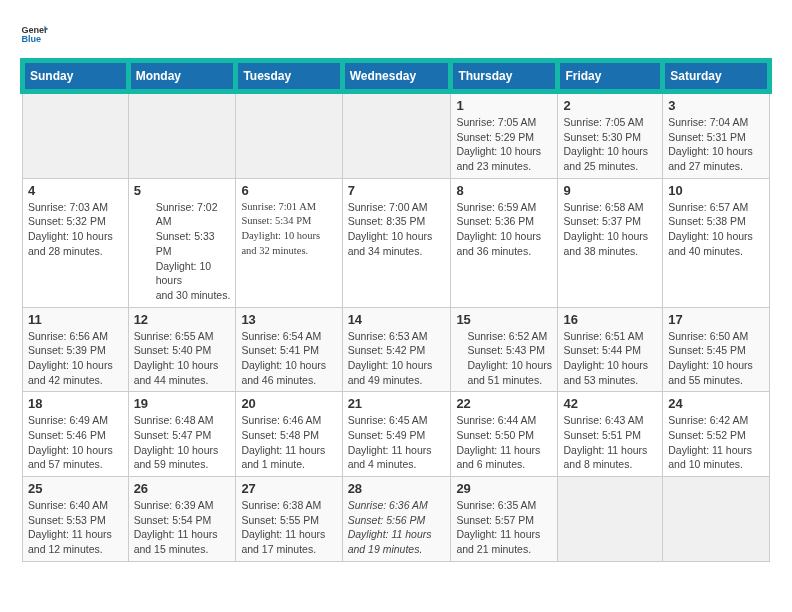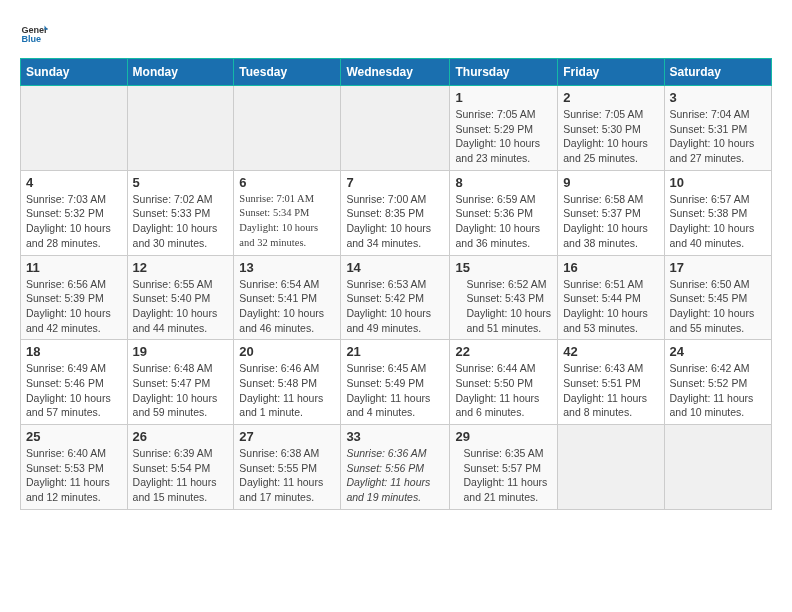--- a/index.html
+++ b/index.html
@@ -42,21 +42,21 @@
       width: 100%;
       border-collapse: collapse;
       font-size: 11px;
     }
     thead tr th {
       background-color: #1a6faf;
       color: #fff;
       text-align: left;
       padding: 6px 5px;
       font-size: 12px;
-      border: 1px solid #14b8a6;
+      border: 5px solid #14b8a6;
     }
     tbody tr td {
       border: 1px solid #ccc;
       padding: 4px 5px;
       vertical-align: top;
       width: 113px;
       min-height: 80px;
       background: #fff;
     }
     tbody tr:nth-child(odd) td {
@@ -142,21 +142,21 @@
       <tr>
         <td>
           <span class="day-number">4</span>
           <div class="day-detail" style="white-space: pre-line;">Sunrise: 7:03 AM
 Sunset: 5:32 PM
 Daylight: 10 hours
 and 28 minutes.</div>
         </td>
         <td>
           <span class="day-number">5</span>
-          <div class="day-detail" style="white-space: pre-line;">Sunrise: 7:02 AM
+          <div class="day-detail" style="white-space: pre-line; margin-left: 22px;">Sunrise: 7:02 AM
 Sunset: 5:33 PM
 Daylight: 10 hours
 and 30 minutes.</div>
         </td>
         <td>
           <span class="day-number">6</span>
           <div class="day-detail" style="white-space: pre-line; font-family: Liberation Serif, serif;">Sunrise: 7:01 AM
 Sunset: 5:34 PM
 Daylight: 10 hours
 and 32 minutes.</div>
@@ -308,29 +308,29 @@
 and 15 minutes.</div>
         </td>
         <td>
           <span class="day-number">27</span>
           <div class="day-detail" style="white-space: pre-line;">Sunrise: 6:38 AM
 Sunset: 5:55 PM
 Daylight: 11 hours
 and 17 minutes.</div>
         </td>
         <td>
-          <span class="day-number">33</span>
+          <span class="day-number">28</span>
           <div class="day-detail" style="white-space: pre-line; font-style: italic;">Sunrise: 6:36 AM
 Sunset: 5:56 PM
 Daylight: 11 hours
 and 19 minutes.</div>
         </td>
         <td>
           <span class="day-number">29</span>
-          <div class="day-detail" style="white-space: pre-line; margin-left: 8px;">Sunrise: 6:35 AM
+          <div class="day-detail" style="white-space: pre-line;">Sunrise: 6:35 AM
 Sunset: 5:57 PM
 Daylight: 11 hours
 and 21 minutes.</div>
         </td>
         <td class="empty-cell"></td>
         <td class="empty-cell"></td>
       </tr>
     </tbody>
 </table>
 

